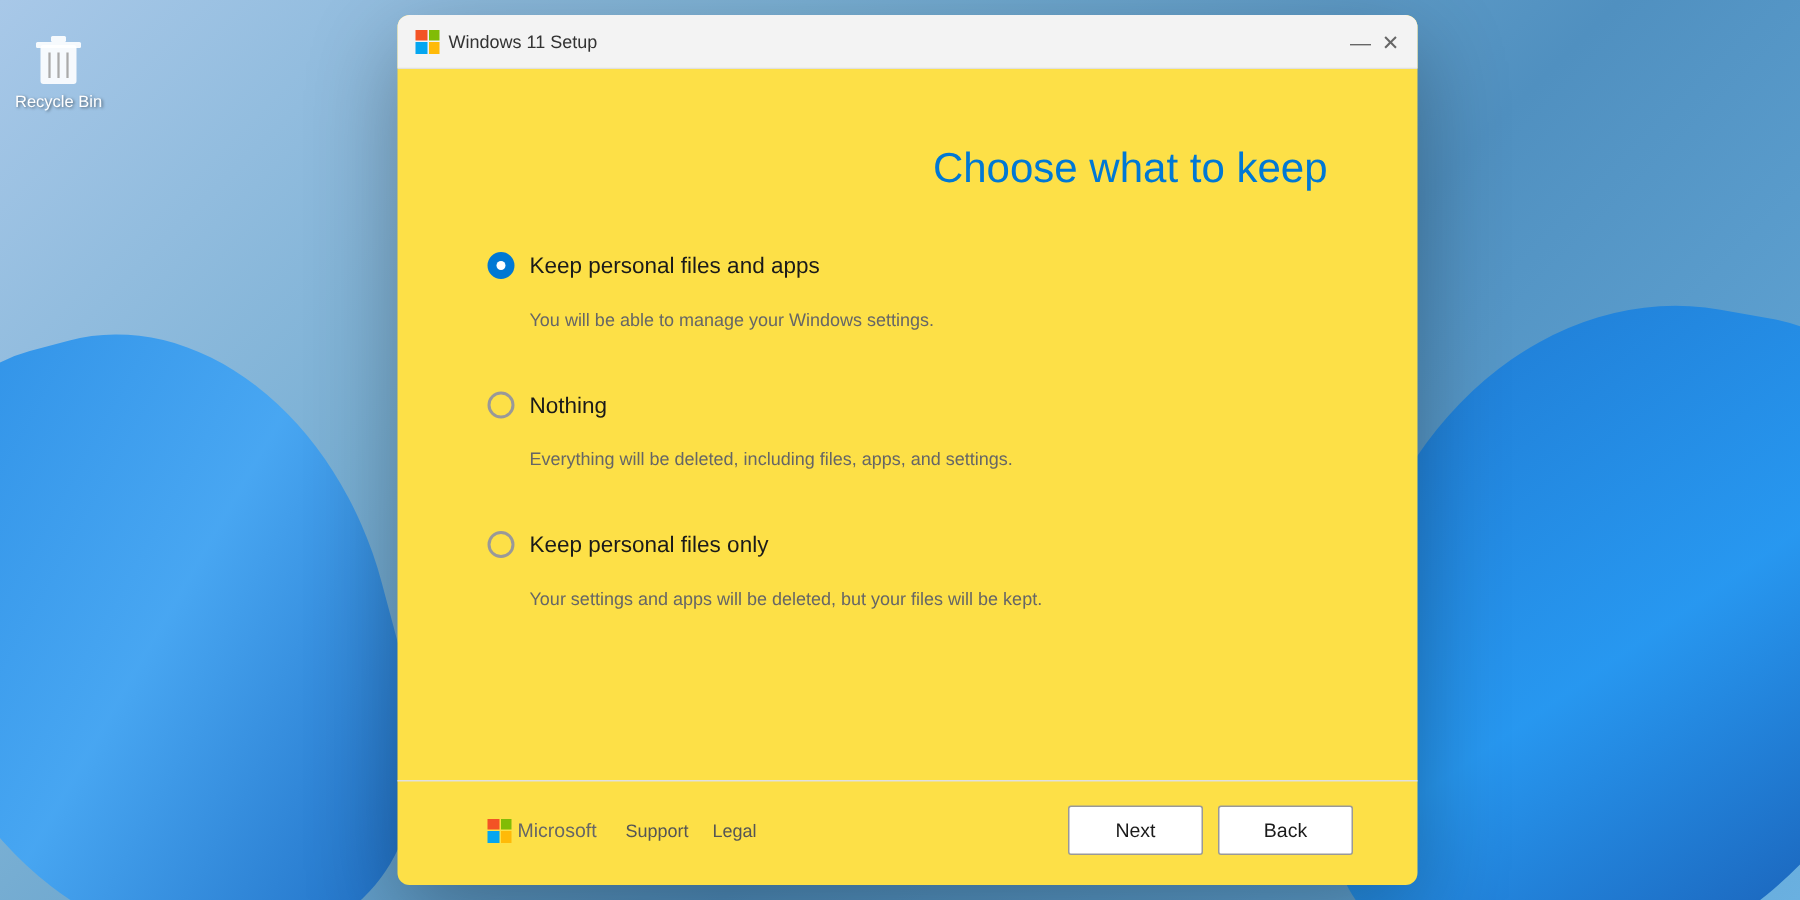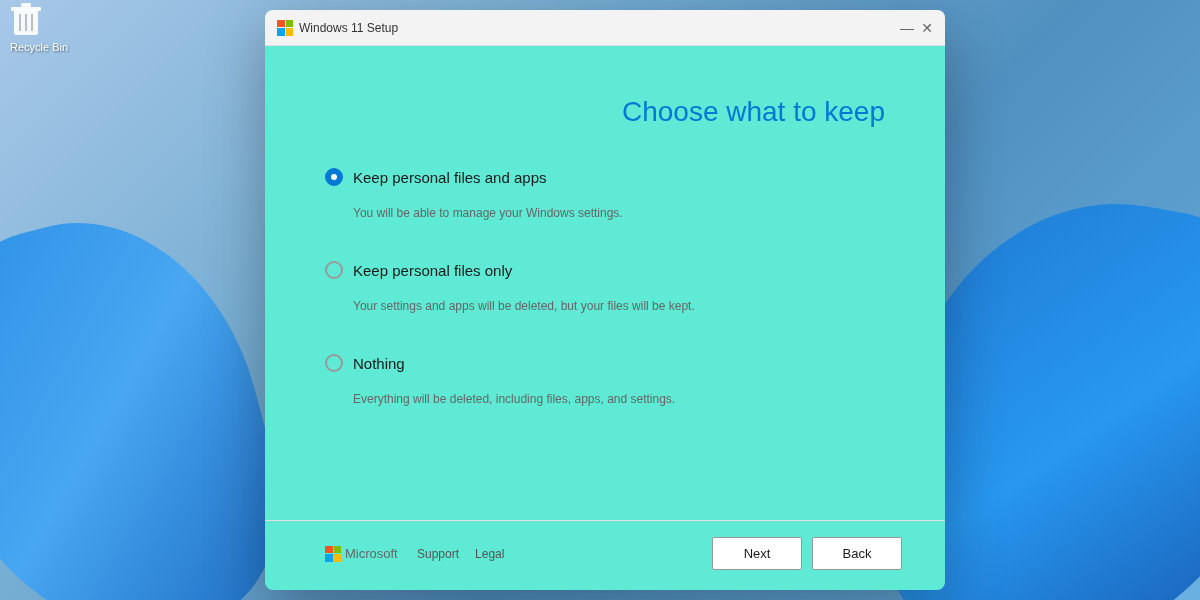--- a/index.html
+++ b/index.html
@@ -34,24 +34,25 @@
       height: 460px;
       background: linear-gradient(135deg, #1976d2, #2196f3, #0d47a1);
       border-radius: 60% 40% 70% 30%;
       transform: rotate(10deg);
       opacity: 0.9;
     }
 
     
     .recycle-bin {
       position: absolute;
-      top: 1px;
+      top: 22px;
       left: 10px;
       display: flex;
       flex-direction: column;
+      align-items: center;
       gap: 4px;
       cursor: pointer;
     }
 
     .recycle-bin-icon {
       width: 32px;
       height: 36px;
     }
 
     .recycle-bin-label {
@@ -61,21 +62,21 @@
       white-space: nowrap;
     }
 
     
     .dialog {
       position: absolute;
       top: 10px;
       left: 265px;
       width: 680px;
       height: 580px;
-      background: #5eead4;
+      background: #fde047;
       border-radius: 8px;
       box-shadow: 0 20px 60px rgba(0,0,0,0.3);
       display: flex;
       flex-direction: column;
     }
 
     
     .title-bar {
       display: flex;
       align-items: center;
@@ -327,31 +328,31 @@
         <div class="option-label-row">
           <div class="radio-btn checked"></div>
           <span class="option-label-text">Keep personal files and apps</span>
         </div>
         <span class="option-description">You will be able to manage your Windows settings.</span>
       </div>
 
       <div class="option-item">
         <div class="option-label-row">
           <div class="radio-btn"></div>
+          <span class="option-label-text">Nothing</span>
+        </div>
+        <span class="option-description">Everything will be deleted, including files, apps, and settings.</span>
+      </div>
+
+      <div class="option-item">
+        <div class="option-label-row">
+          <div class="radio-btn"></div>
           <span class="option-label-text">Keep personal files only</span>
         </div>
         <span class="option-description">Your settings and apps will be deleted, but your files will be kept.</span>
-      </div>
-
-      <div class="option-item">
-        <div class="option-label-row">
-          <div class="radio-btn"></div>
-          <span class="option-label-text">Nothing</span>
-        </div>
-        <span class="option-description">Everything will be deleted, including files, apps, and settings.</span>
       </div>
 
     </div>
   </div>
 
   <div class="dialog-footer">
     <div class="footer-left">
       <div class="microsoft-logo">
         <div class="ms-logo-grid">
           <span></span>

